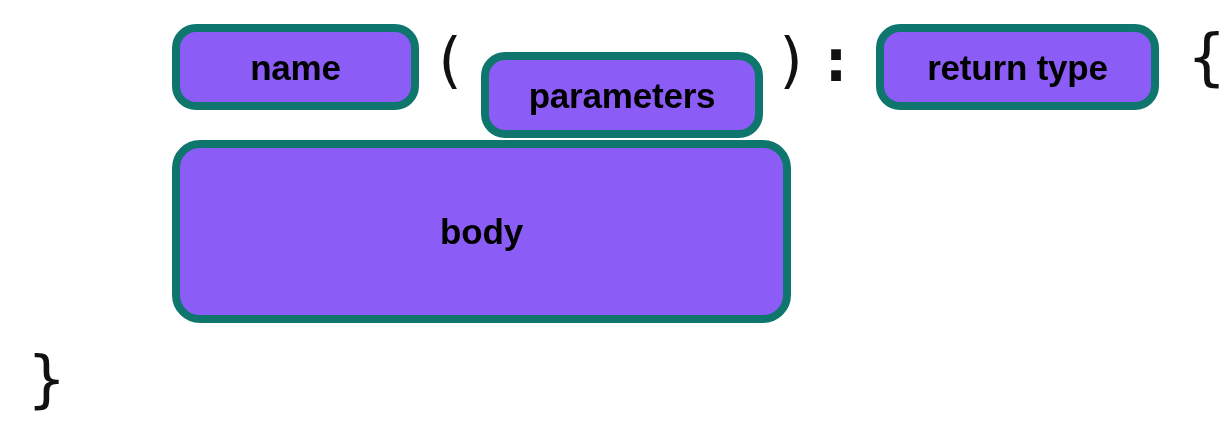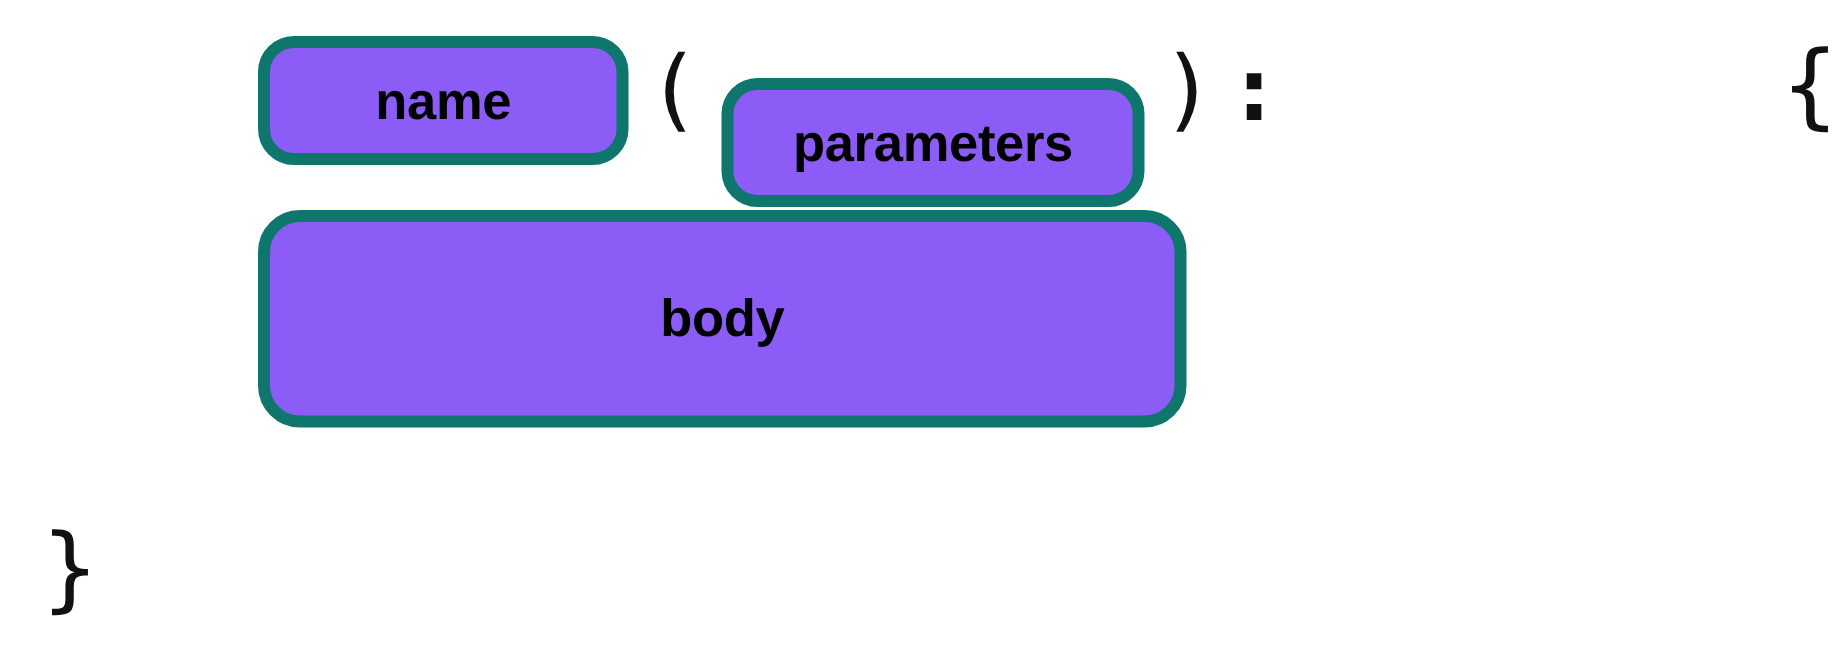--- a/index.html
+++ b/index.html
@@ -75,21 +75,21 @@
     font-size: 35px;
     color: #000000;
     letter-spacing: -0.2px;
     line-height: 1;
     white-space: nowrap;
   }
 
   .slot-name        { left: 172px; top: 24px;  width: 247px; height: 86px; }
   .slot-parameters  { left: 481px; top: 24px;  width: 282px; height: 86px; margin-top: 28px; }
   .slot-returntype  { left: 876px; top: 24px;  width: 283px; height: 86px; }
-  .slot-body        { left: 172px; top: 140px; width: 619px; height: 145px; border-radius: 28px; }
+  .slot-body        { left: 172px; top: 140px; width: 619px; height: 183px; border-radius: 28px; }
 </style>
 </head>
 <body>
 
 <div id="canvas">
 
 
   <div class="slot slot-name">
     <span class="slot-label">name</span>
   </div>
@@ -97,20 +97,23 @@
   <span class="syntax paren-open">(</span>
 
   <div class="slot slot-parameters">
     <span class="slot-label">parameters</span>
   </div>
 
   <span class="syntax paren-close">)</span>
 
   <span class="syntax colon">:</span>
 
+  <div class="slot slot-returntype">
+    <span class="slot-label">return type</span>
+  </div>
 
   <span class="syntax brace-open">{</span>
 
   <div class="slot slot-body">
     <span class="slot-label">body</span>
   </div>
 
   <span class="syntax brace-close">}</span>
 
 </div>

